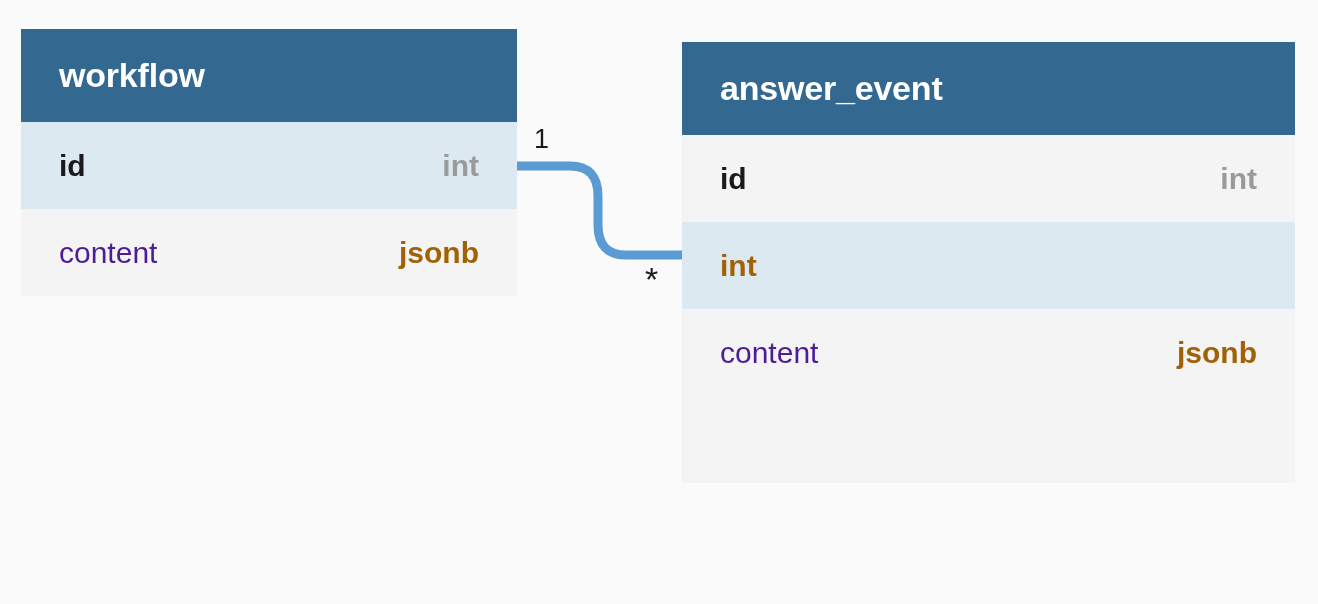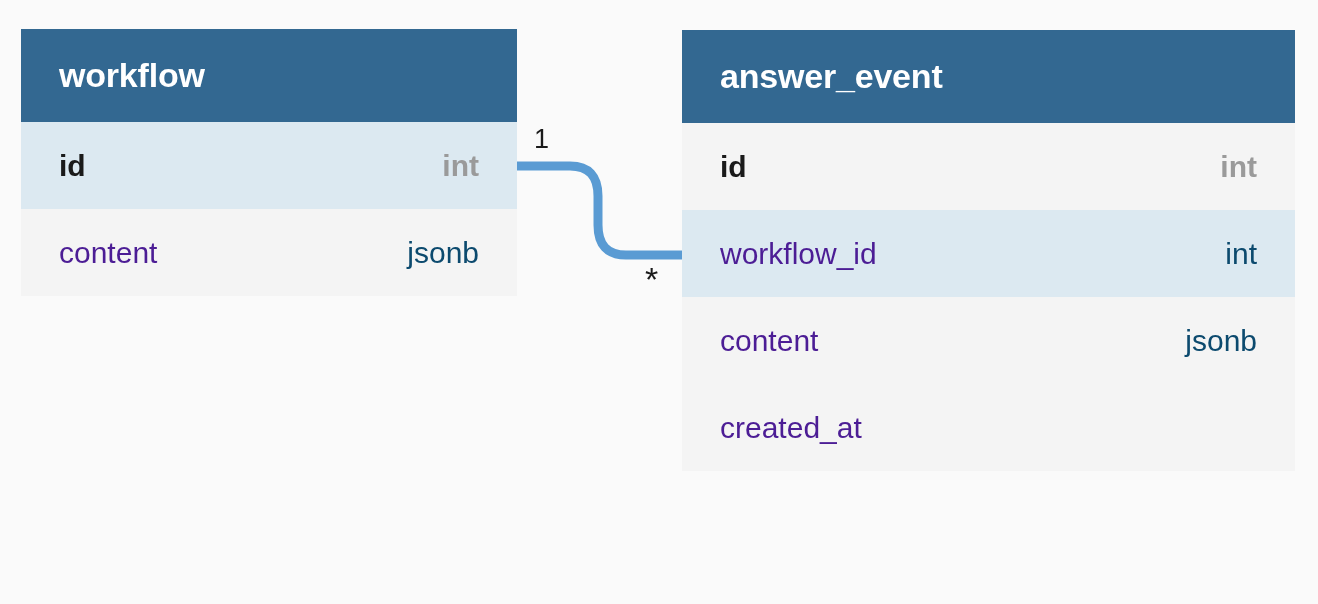--- a/index.html
+++ b/index.html
@@ -59,22 +59,22 @@
 
   .field-name {
     font-size: 30px;
     color: #4c1d95;
     font-weight: normal;
     white-space: nowrap;
   }
 
   .field-type {
     font-size: 30px;
-    color: #0c4a6e;
-    font-weight: normal;
+    color: #a16207;
+    font-weight: bold;
     white-space: nowrap;
   }
 
   .field-row.pk .field-name {
     color: #1a1a1a;
     font-weight: bold;
   }
 
   .field-row.pk .field-type {
     color: #9a9a9a;
@@ -127,41 +127,39 @@
       <span class="field-name">id</span>
       <span class="field-type">int</span>
     </div>
 
     <div class="field-row">
       <span class="field-name">content</span>
       <span class="field-type">jsonb</span>
     </div>
   </div>
 
-  <div class="entity" style="left:682px; top:30px; width:613px;">
+  <div class="entity" style="left:682px; top:42px; width:613px;">
     <div class="entity-header">answer_event</div>
 
     <div class="field-row pk">
       <span class="field-name">id</span>
       <span class="field-type">int</span>
     </div>
 
     <div class="field-row highlight">
-      <span class="field-name">workflow_id</span>
       <span class="field-type">int</span>
     </div>
 
     <div class="field-row">
       <span class="field-name">content</span>
       <span class="field-type">jsonb</span>
     </div>
 
 
     <div class="field-row">
-      <span class="field-name">created_at</span>
     </div>
   </div>
 
   <div class="cardinality" id="cardinality-one">1</div>
 
   <div class="cardinality" id="cardinality-many">*</div>
 
 </div>
 
 </body></html>

